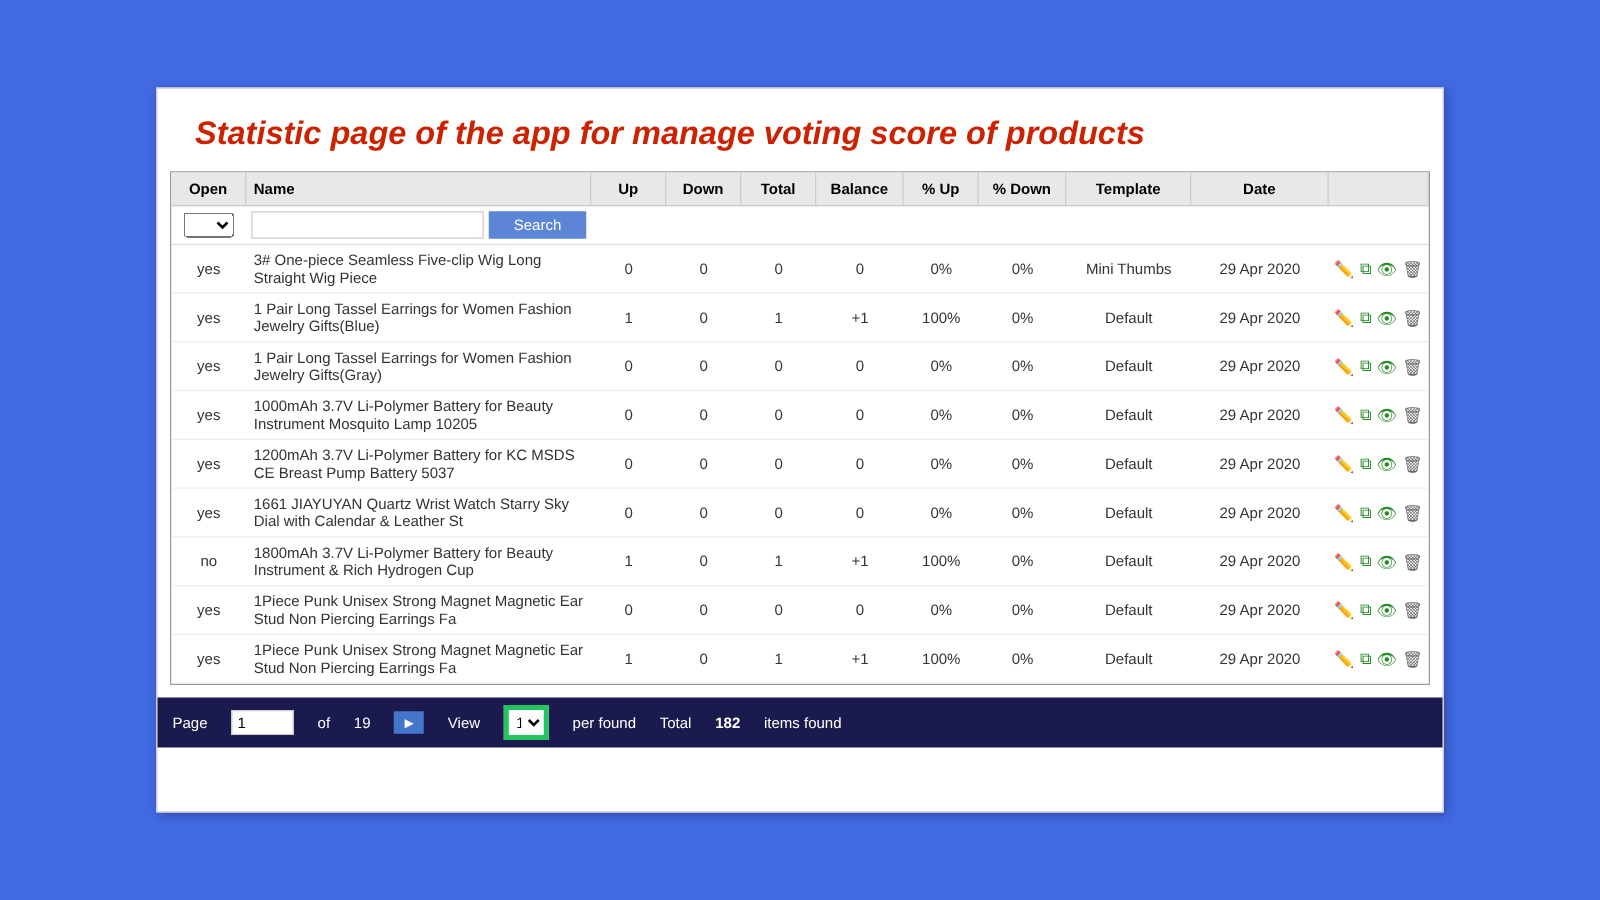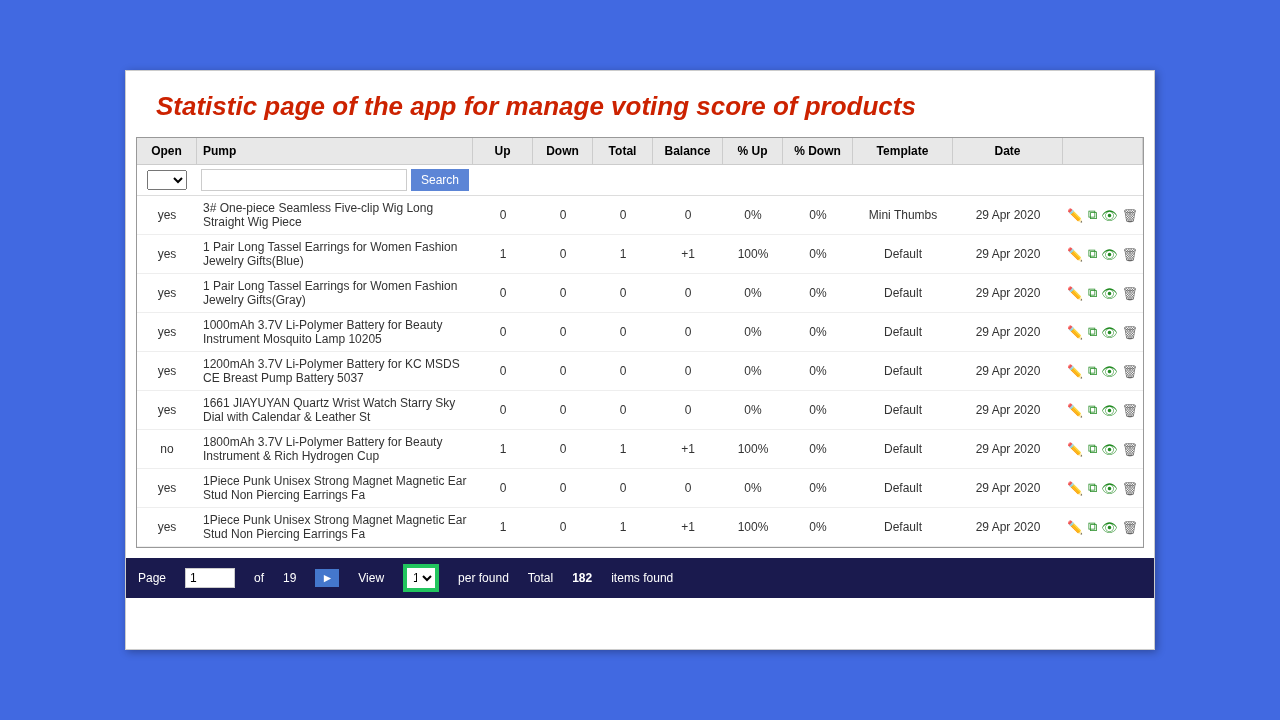--- a/index.html
+++ b/index.html
@@ -80,21 +80,21 @@
     }
     .search-row select {
       width: 40px;
       font-size: 11px;
       padding: 2px;
     }
     .search-btn {
       background: #5c85d6;
       color: white;
       border: none;
-      padding: 4px 10px;
+      padding: 4px 20px;
       cursor: pointer;
       font-size: 12px;
       margin-left: 4px;
     }
     .data-row {
       display: grid;
       grid-template-columns: 60px 1fr 60px 60px 60px 70px 60px 70px 100px 110px 80px;
       border-bottom: 1px solid #eee;
       align-items: center;
     }
@@ -162,21 +162,21 @@
 </head>
 <body>
 
 <div class="main-container">
   <div class="page-title">Statistic page of the app for manage voting score of products</div>
 
   <div class="stats-section">
 
     <div class="table-header">
       <div class="col">Open</div>
-      <div class="col col-name">Pump</div>
+      <div class="col col-name">Name</div>
       <div class="col">Up</div>
       <div class="col">Down</div>
       <div class="col">Total</div>
       <div class="col">Balance</div>
       <div class="col">% Up</div>
       <div class="col">% Down</div>
       <div class="col">Template</div>
       <div class="col">Date</div>
       <div class="col"></div>
     </div>

